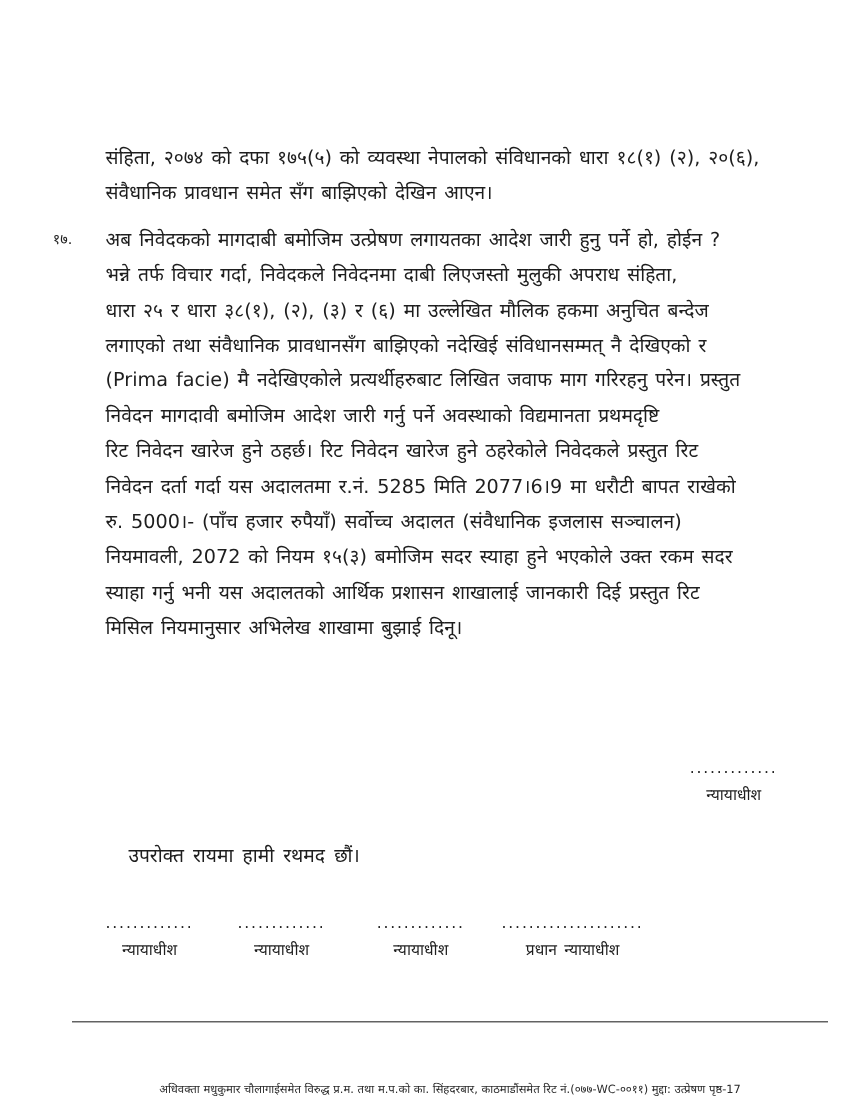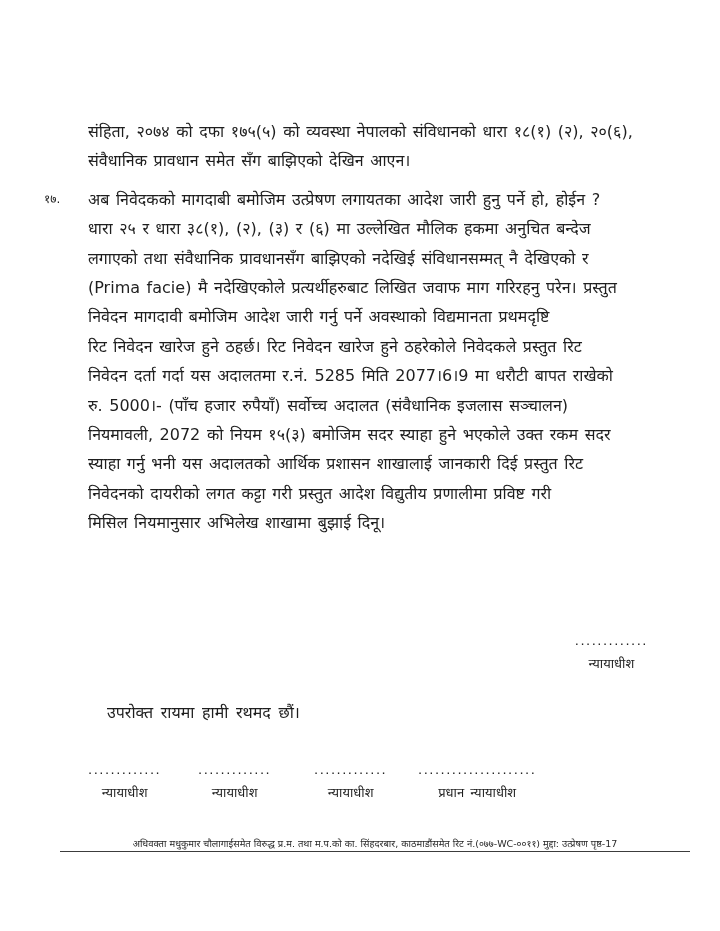--- a/index.html
+++ b/index.html
@@ -72,21 +72,21 @@
     position: absolute;
     left: 60px;
     top: 851px;
     width: 630px;
     height: 1px;
     background: #3c3c3c;
   }
   .footer-text {
     position: absolute;
     left: 61px;
-    top: 837px;
+    top: 902px;
     width: 628px;
     font-size: 9.5px;
     line-height: 13px;
     text-align: center;
     white-space: nowrap;
     overflow: hidden;
     color: #2a2a2a;
   }
 </style>
 </head>
@@ -97,30 +97,30 @@
   <div class="body-text">
 
     <div class="para">
       <div class="tline">संहिता, २०७४ को दफा १७५(५) को व्यवस्था नेपालको संविधानको धारा १८(१) (२), २०(६),</div>
       <div class="tline">संवैधानिक प्रावधान समेत सँग बाझिएको देखिन आएन।</div>
     </div>
 
     <div class="para para17">
       <span class="para-num">१७.</span>
       <div class="tline">अब निवेदकको मागदाबी बमोजिम उत्प्रेषण लगायतका आदेश जारी हुनु पर्ने हो, होईन ?</div>
+      <div class="tline">भन्ने तर्फ विचार गर्दा, निवेदकले निवेदनमा दाबी लिएजस्तो मुलुकी अपराध संहिता,</div>
       <div class="tline">धारा २५ र धारा ३८(१), (२), (३) र (६) मा उल्लेखित मौलिक हकमा अनुचित बन्देज</div>
       <div class="tline">लगाएको तथा संवैधानिक प्रावधानसँग बाझिएको नदेखिई संविधानसम्मत् नै देखिएको र</div>
       <div class="tline">(Prima facie) मै नदेखिएकोले प्रत्यर्थीहरुबाट लिखित जवाफ माग गरिरहनु परेन। प्रस्तुत</div>
       <div class="tline">निवेदन मागदावी बमोजिम आदेश जारी गर्नु पर्ने अवस्थाको विद्यमानता प्रथमदृष्टि</div>
       <div class="tline">रिट निवेदन खारेज हुने ठहर्छ। रिट निवेदन खारेज हुने ठहरेकोले निवेदकले प्रस्तुत रिट</div>
       <div class="tline">निवेदन दर्ता गर्दा यस अदालतमा र.नं. 5285 मिति 2077।6।9 मा धरौटी बापत राखेको</div>
       <div class="tline">रु. 5000।- (पाँच हजार रुपैयाँ) सर्वोच्च अदालत (संवैधानिक इजलास सञ्चालन)</div>
       <div class="tline">नियमावली, 2072 को नियम १५(३) बमोजिम सदर स्याहा हुने भएकोले उक्त रकम सदर</div>
       <div class="tline">स्याहा गर्नु भनी यस अदालतको आर्थिक प्रशासन शाखालाई जानकारी दिई प्रस्तुत रिट</div>
-      <div class="tline">निवेदनको दायरीको लगत कट्टा गरी प्रस्तुत आदेश विद्युतीय प्रणालीमा प्रविष्ट गरी</div>
       <div class="tline">मिसिल नियमानुसार अभिलेख शाखामा बुझाई दिनू।</div>
     </div>
 
   </div>
 
   <div class="sig judge-sign">
     <div class="dots">.............</div>
     <div class="sig-title">न्यायाधीश</div>
   </div>
 

